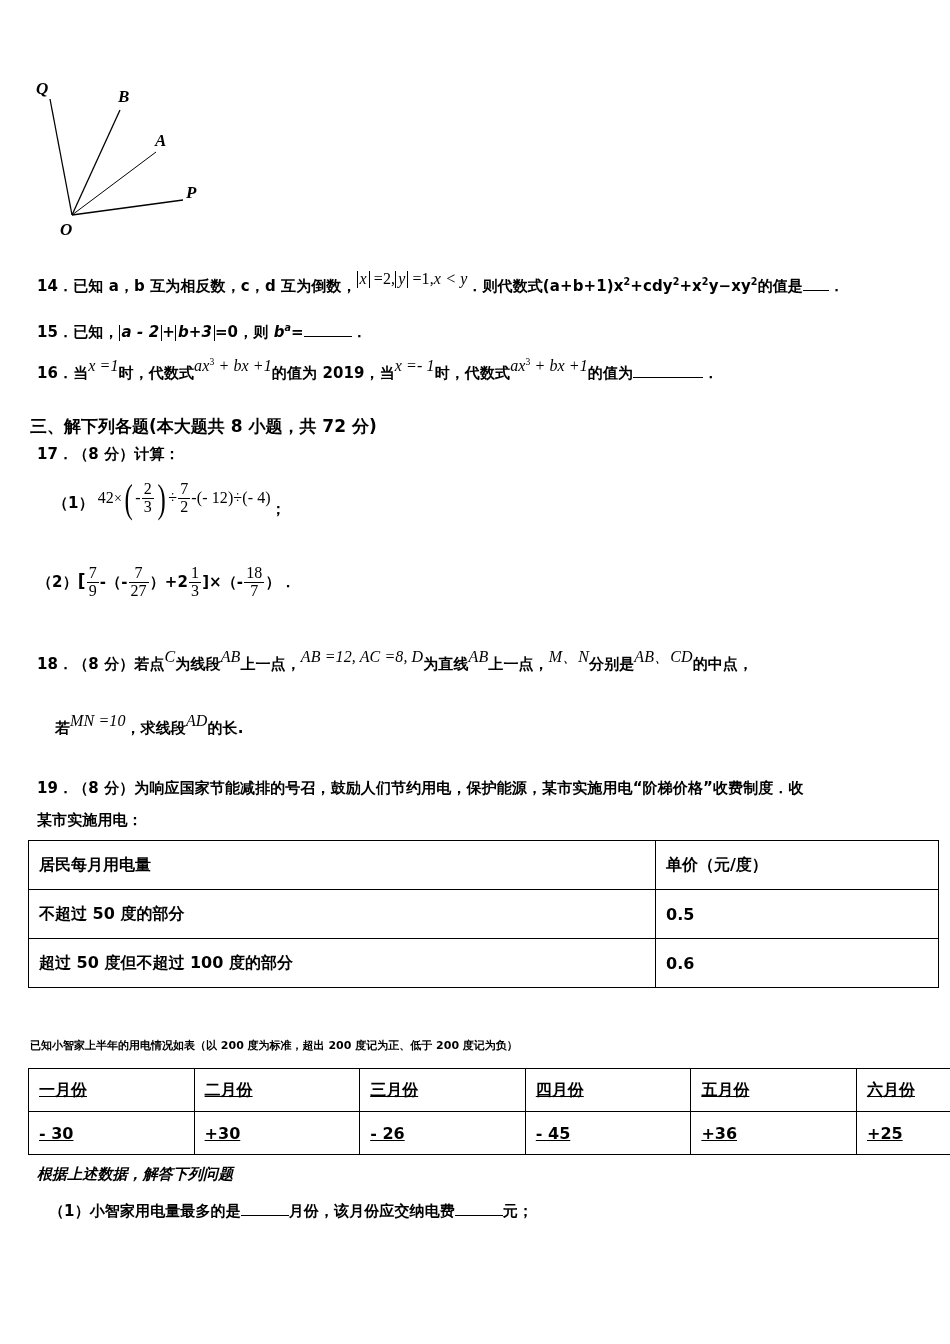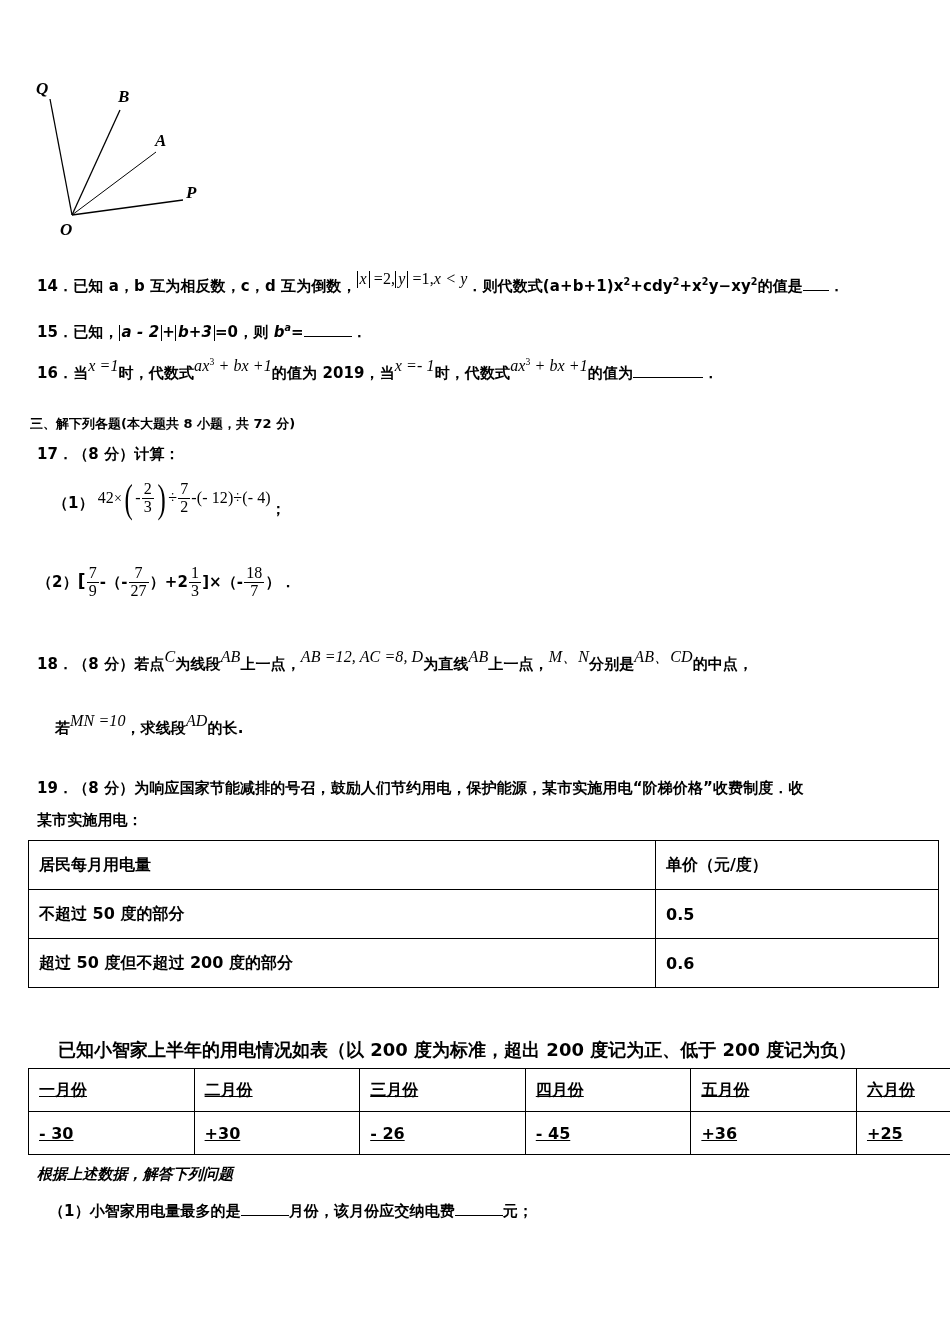--- a/index.html
+++ b/index.html
@@ -107,21 +107,21 @@
     vertical-align: middle;
     transform: scaleX(0.62);
     font-family: "Liberation Serif", serif;
   }
 
   
   .sec-head {
     position: absolute;
     font-family: "DejaVu Sans", "Liberation Sans", sans-serif;
     font-weight: bold;
-    font-size: 13px;
+    font-size: 17px;
     white-space: nowrap;
   }
 
   
   .tbl {
     position: absolute;
     border-collapse: collapse;
     table-layout: fixed;
   }
   .tbl td {
@@ -139,23 +139,22 @@
   #price-table .c1 { width: 262px; }
 
   #usage-table { left: 28px; top: 1068px; width: 868px; }
   #usage-table td { height: 26px; }
   #usage-table td.m { width: 144.6px; text-decoration: underline; }
 
   .tbl-note {
     position: absolute;
     font-family: "DejaVu Sans", "Liberation Sans", sans-serif;
     font-weight: bold;
-    font-size: 18px;
+    font-size: 11px;
     white-space: nowrap;
-    margin-left: 28px;
   }
 </style>
 </head>
 <body>
 
 <div class="page">
 
   <div class="figure-wrap">
     <svg width="220" height="175" viewBox="0 0 220 175">
 
@@ -220,21 +219,21 @@
     <tbody>
       <tr>
         <td class="c0">居民每月用电量</td>
         <td class="c1">单价（元/度）</td>
       </tr>
       <tr>
         <td class="c0">不超过 50 度的部分</td>
         <td class="c1">0.5</td>
       </tr>
       <tr>
-        <td class="c0">超过 50 度但不超过 200 度的部分</td>
+        <td class="c0">超过 50 度但不超过 100 度的部分</td>
         <td class="c1">0.6</td>
       </tr>
     </tbody>
   </table>
 
   <div class="tbl-note" style="left:30px; top:1038px;">已知小智家上半年的用电情况如表（以 200 度为标准，超出 200 度记为正、低于 200 度记为负）</div>
 
   <table class="tbl" id="usage-table">
     <tbody>
       <tr>

